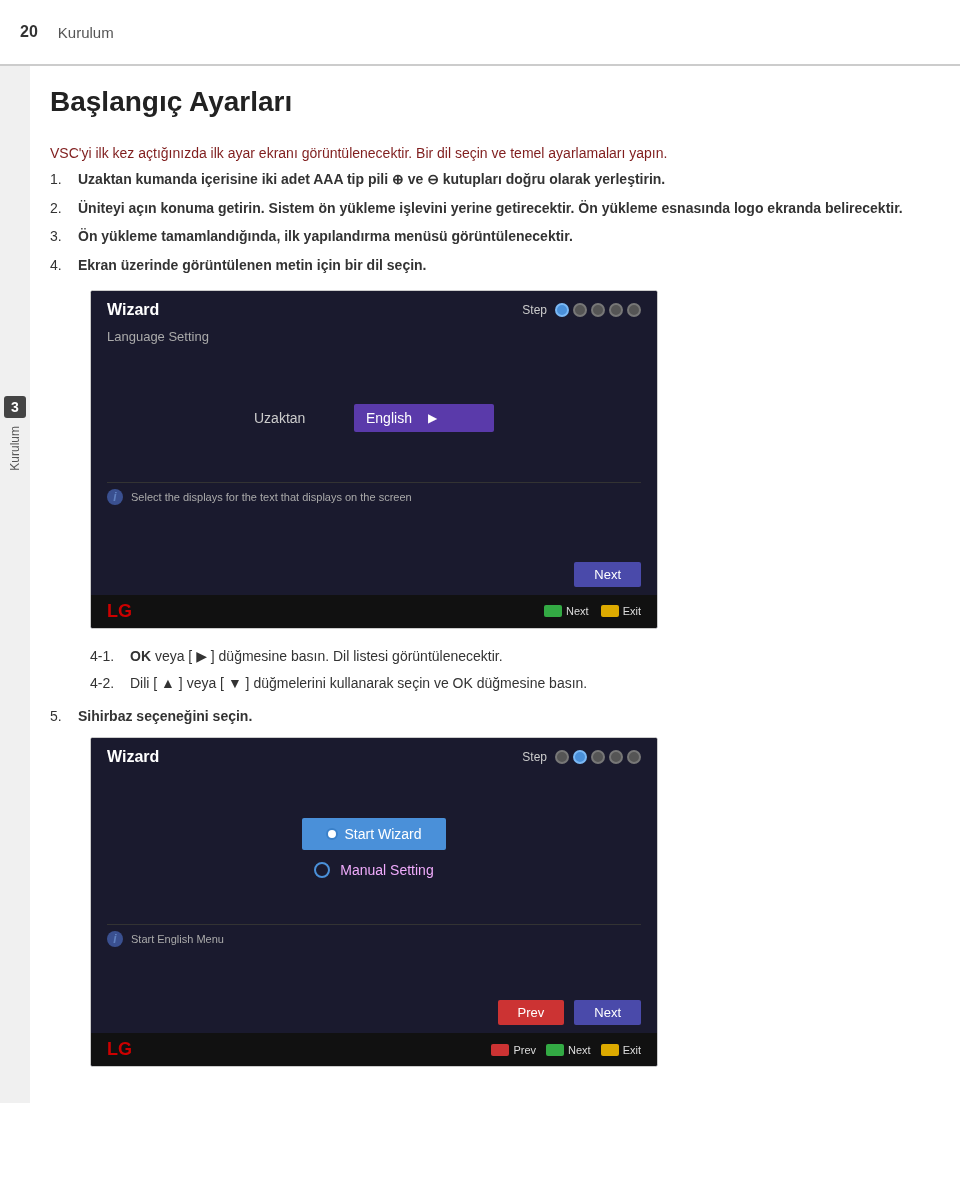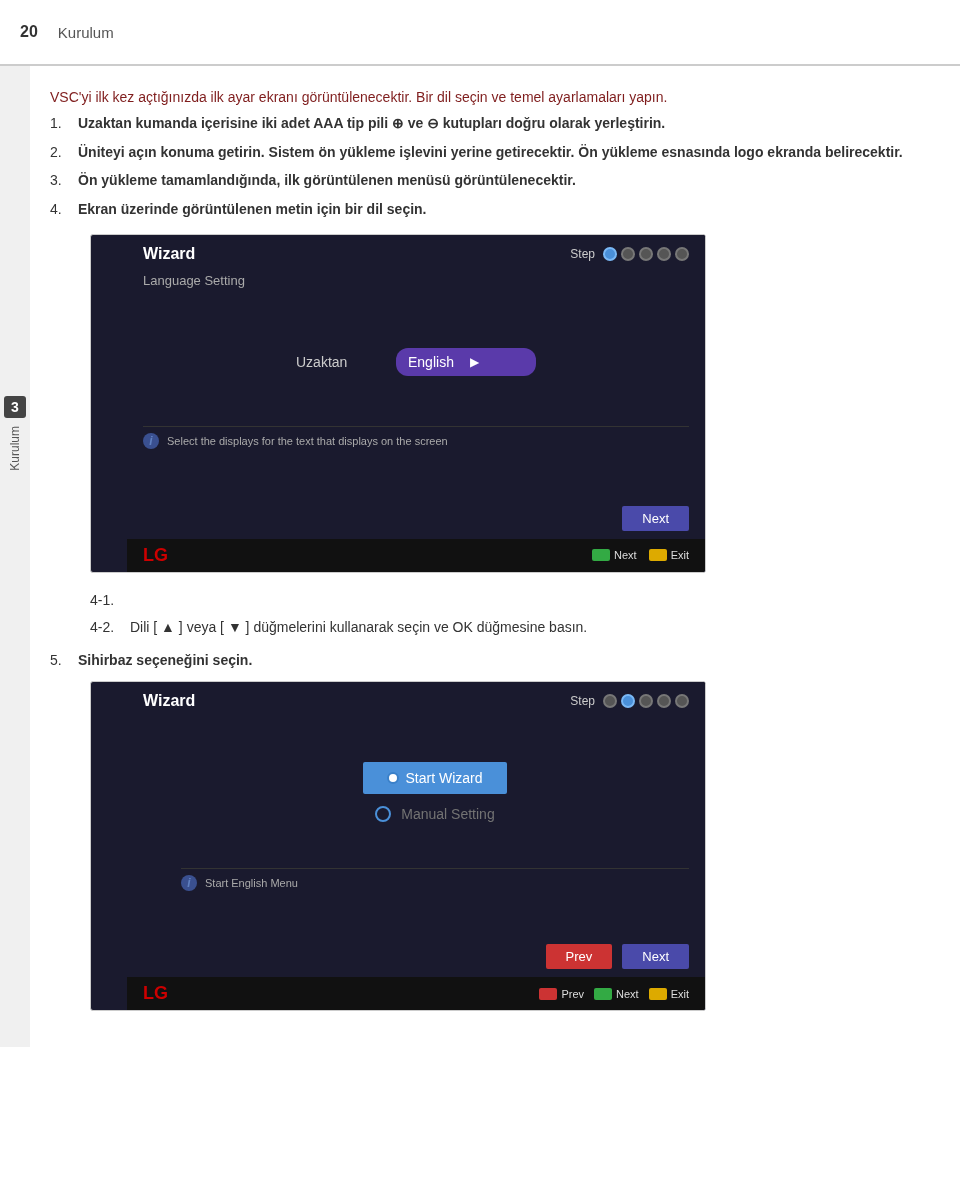--- a/index.html
+++ b/index.html
@@ -62,28 +62,27 @@
     .step-num {
       min-width: 28px;
       font-weight: normal;
     }
     .step-text {
       flex: 1;
       font-weight: bold;
     }
 
     .screen-image {
-      width: 616px;
+      width: 568px;
       margin: 10px 0 16px 40px;
       border: 1px solid #ccc;
       background: #1a1a2e;
       border-radius: 3px;
       overflow: hidden;
       position: relative;
-      padding-left: 36px;
     }
 
     .tv-screen {
       background: #1a1a2e;
       padding: 0;
       position: relative;
     }
 
     .tv-header {
       display: flex;
@@ -146,21 +145,21 @@
       font-size: 14px;
       margin-right: 20px;
       min-width: 80px;
     }
     .language-select {
       background: #5a3aaa;
       color: #fff;
       padding: 6px 30px 6px 12px;
       border: none;
       font-size: 14px;
-      border-radius: 12px;
+      border-radius: 2px;
       display: flex;
       align-items: center;
       position: relative;
       min-width: 140px;
     }
     .language-arrow {
       margin-left: 16px;
       color: #fff;
       font-size: 12px;
     }
@@ -272,40 +271,39 @@
       background: #1a1a2e;
     }
     .wizard-body2 {
       background: #1a1a2e;
       padding: 20px 16px;
       min-height: 220px;
       display: flex;
       flex-direction: column;
       align-items: center;
       justify-content: center;
-      margin-left: 38px;
     }
     .wizard-option {
       display: flex;
       align-items: center;
       margin: 6px 0;
       cursor: pointer;
     }
     .wizard-radio {
       width: 16px;
       height: 16px;
       border-radius: 50%;
       border: 2px solid #4a90d9;
       margin-right: 10px;
       display: flex;
       align-items: center;
       justify-content: center;
     }
     .wizard-option-text {
-      color: #737373;
+      color: #f0abfc;
       font-size: 14px;
     }
     .wizard-start-btn {
       background: #4a90d9;
       color: #fff;
       border: none;
       padding: 8px 24px;
       border-radius: 2px;
       font-size: 14px;
       display: flex;
@@ -381,35 +379,36 @@
 </div>
 
 <div style="position:relative; display:flex;">
 
   <div class="left-sidebar" style="position:relative; width:30px; background:#f0f0f0; min-height:800px; display:flex; flex-direction:column; align-items:center; padding-top:320px;">
     <div class="sidebar-num-badge">3</div>
     <div class="sidebar-rotated-text">Kurulum</div>
   </div>
 
   <div class="content" style="flex:1; padding: 20px 40px 20px 20px;">
+    <h1 class="main-title">Başlangıç Ayarları</h1>
 
     <p class="intro-text">VSC'yi ilk kez açtığınızda ilk ayar ekranı görüntülenecektir. Bir dil seçin ve temel ayarlamaları yapın.</p>
 
     <ol class="step-list">
       <li>
         <span class="step-num">1.</span>
         <span class="step-text">Uzaktan kumanda içerisine iki adet AAA tip pili ⊕ ve ⊖ kutupları doğru olarak yerleştirin.</span>
       </li>
       <li>
         <span class="step-num">2.</span>
         <span class="step-text">Üniteyi açın konuma getirin. Sistem ön yükleme işlevini yerine getirecektir. Ön yükleme esnasında logo ekranda belirecektir.</span>
       </li>
       <li>
         <span class="step-num">3.</span>
-        <span class="step-text">Ön yükleme tamamlandığında, ilk görüntülenen menüsü görüntülenecektir.</span>
+        <span class="step-text">Ön yükleme tamamlandığında, ilk yapılandırma menüsü görüntülenecektir.</span>
       </li>
       <li>
         <span class="step-num">4.</span>
         <span class="step-text">Ekran üzerinde görüntülenen metin için bir dil seçin.</span>
       </li>
     </ol>
 
     <div class="screen-image">
       <div class="tv-screen">
         <div class="tv-header">
@@ -456,20 +455,21 @@
               <span>Exit</span>
             </div>
           </div>
         </div>
       </div>
     </div>
 
     <ul class="sub-steps">
       <li>
         <span class="sub-step-num">4-1.</span>
+        <span><span class="bold">OK</span> veya [ ▶ ] düğmesine basın. Dil listesi görüntülenecektir.</span>
       </li>
       <li>
         <span class="sub-step-num">4-2.</span>
         <span>Dili [ ▲ ] veya [ ▼ ] düğmelerini kullanarak seçin ve OK düğmesine basın.</span>
       </li>
     </ul>
 
     <div style="display:flex; margin-bottom:10px; font-size:14px; color:#333; line-height:1.6;">
       <span class="step-num">5.</span>
       <span class="step-text">Sihirbaz seçeneğini seçin.</span>

